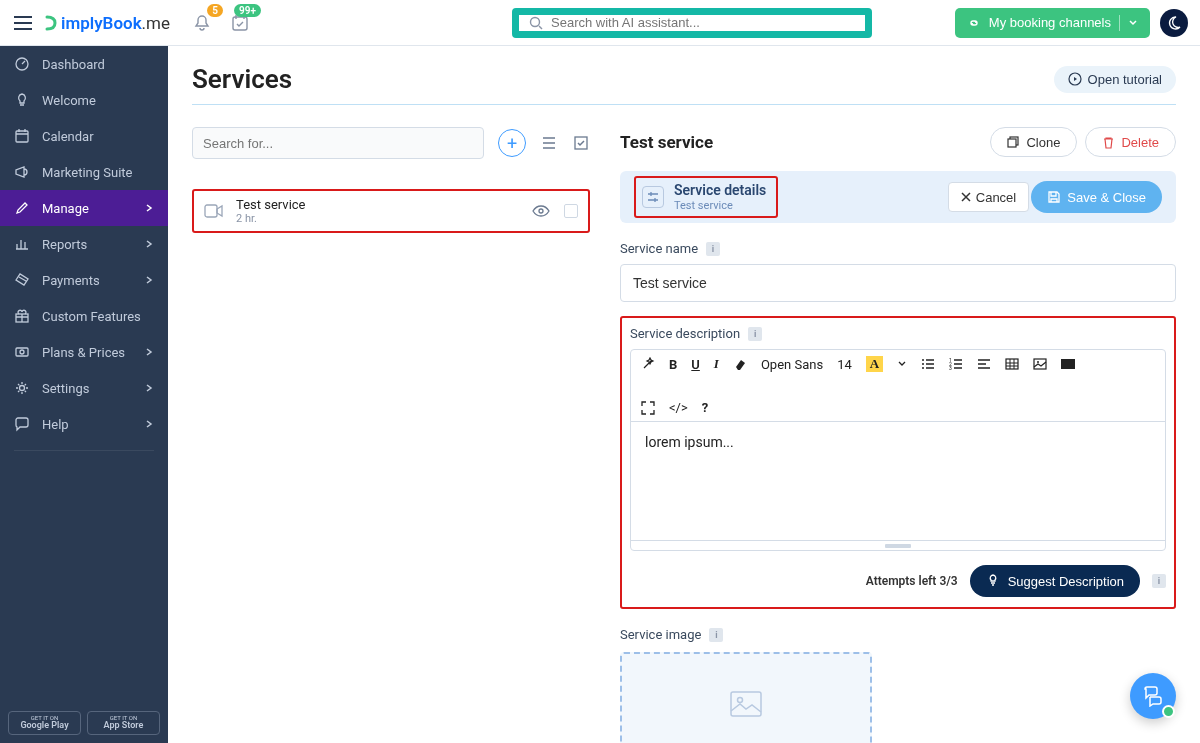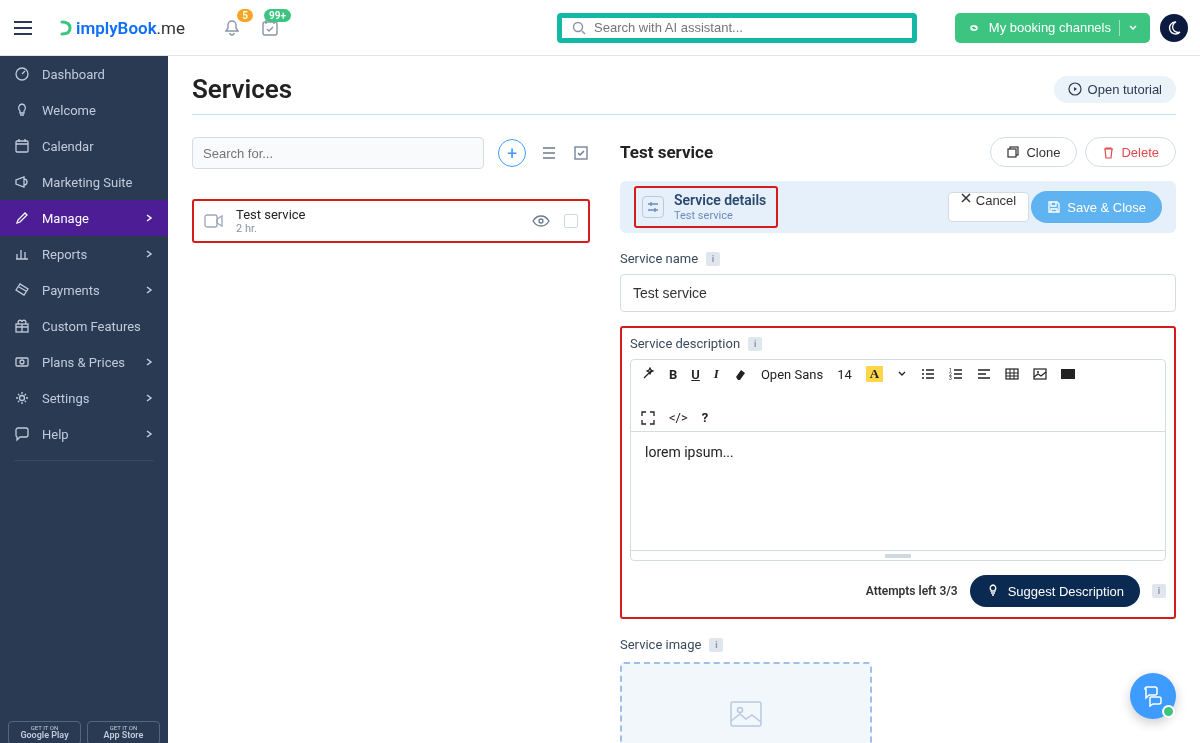--- a/index.html
+++ b/index.html
@@ -1,29 +1,29 @@
 <!DOCTYPE html>
 <html><head>
 <meta charset="utf-8">
 <style>
 * { box-sizing: border-box; margin: 0; padding: 0; }
 body { font-family: -apple-system, BlinkMacSystemFont, "Segoe UI", Roboto, sans-serif; font-size: 13px; color: #333; background: #fff; width: 1200px; height: 743px; overflow: hidden; }
 svg { display: block; }
 
 
-.topbar { height: 56px; display: flex; align-items: center; border-bottom: 1px solid #e0e6ed; padding: 8px 12px; gap: 24px; }
+.topbar { height: 46px; display: flex; align-items: center; border-bottom: 1px solid #e0e6ed; padding: 8px 12px; gap: 9px; }
 .hamburger { width: 22px; height: 22px; display: flex; align-items: center; justify-content: center; cursor: pointer; }
 .logo { height: 20px; display: flex; align-items: center; font-weight: 600; font-size: 17px; color: #0d6efd; }
 .logo .dot { color: #333; font-weight: 400; }
 .topbar-icons { display: flex; align-items: center; gap: 12px; margin-left: 10px; }
 .icon-wrap { position: relative; width: 26px; height: 26px; display: flex; align-items: center; justify-content: center; cursor: pointer; }
 .badge { position: absolute; top: -6px; right: -8px; border-radius: 9px; font-size: 10px; color: #fff; padding: 1px 5px; font-weight: 600; }
 .badge.orange { background: #f5a623; }
 .badge.green { background: #3cc480; }
-.search-bar { margin-left: 250px; width: 360px; height: 30px; border: 5px solid #14b8a6; border-radius: 4px; display: flex; align-items: center; padding: 0 10px; color: #8a94a6; gap: 8px; }
+.search-bar { margin-left: 250px; width: 360px; height: 30px; border: 7px solid #14b8a6; border-radius: 4px; display: flex; align-items: center; padding: 0 10px; color: #8a94a6; gap: 8px; }
 .search-bar input { border: none; outline: none; flex: 1; font-size: 13px; color: #333; }
 .topbar-right { margin-left: auto; display: flex; align-items: center; gap: 10px; }
 .channels-btn { background: #3cc480; color: #fff; border: none; border-radius: 5px; height: 30px; padding: 0 12px; display: flex; align-items: center; gap: 8px; cursor: pointer; font-size: 13px; }
 .channels-btn .divider { width: 1px; height: 16px; background: rgba(255,255,255,0.5); }
 .theme-toggle { width: 28px; height: 28px; border-radius: 50%; background: #0a1b3f; display: flex; align-items: center; justify-content: center; cursor: pointer; }
 
 
 .layout { display: flex; height: calc(743px - 46px); }
 .sidebar { width: 168px; background: #2a3a52; color: #c1cbdb; display: flex; flex-direction: column; position: relative; }
 .sidebar-item { display: flex; align-items: center; gap: 12px; padding: 10px 14px; cursor: pointer; font-size: 13px; }
@@ -62,21 +62,21 @@
 .panel-head h2 { font-size: 17px; font-weight: 700; color: #222; }
 .btn-group { display: flex; gap: 8px; }
 .btn-outline { border: 1px solid #d4dce6; background: #fff; border-radius: 18px; height: 30px; padding: 0 16px; display: flex; align-items: center; gap: 6px; cursor: pointer; font-size: 13px; color: #333; }
 .btn-outline.danger { color: #e04a4a; }
 
 .details-row { background: #e6f0fb; border-radius: 6px; height: 52px; display: flex; align-items: center; padding: 0 14px; gap: 2px; }
 .details-box { border: 2px solid #d91a1a; border-radius: 3px; padding: 4px 10px 4px 6px; display: flex; align-items: center; gap: 10px; }
 .details-box .icon-sq { width: 22px; height: 22px; border: 1px solid #b8c9e0; border-radius: 4px; display: flex; align-items: center; justify-content: center; color: #6b8bb8; }
 .details-box .title { font-size: 14px; font-weight: 600; color: #2a4770; line-height: 1.2; }
 .details-box .sub { font-size: 11px; color: #6b8bb8; }
-.cancel-btn { margin-left: auto; background: #fff; border: 1px solid #d4dce6; border-radius: 4px; height: 30px; padding: 0 12px; display: flex; align-items: flex-start; gap: 5px; cursor: pointer; font-size: 13px; color: #333; }
+.cancel-btn { margin-left: auto; background: #fff; border: 1px solid #d4dce6; border-radius: 4px; height: 30px; padding: 0 12px; display: flex; align-items: center; gap: 5px; cursor: pointer; font-size: 13px; color: #333; }
 .save-btn { background: #5fb3f0; color: #fff; border: none; border-radius: 18px; height: 32px; padding: 0 16px; display: flex; align-items: center; gap: 6px; cursor: pointer; font-size: 13px; font-weight: 500; }
 
 .field-label { font-size: 13px; color: #3a4a5e; margin: 18px 0 8px 0; display: flex; align-items: center; gap: 8px; }
 .info-icon { width: 14px; height: 14px; background: #e0e6ed; border-radius: 2px; display: inline-flex; align-items: center; justify-content: center; font-size: 9px; color: #8a94a6; font-weight: bold; }
 .text-input { width: 100%; height: 38px; border: 1px solid #d4dce6; border-radius: 4px; padding: 0 12px; font-size: 14px; color: #333; outline: none; }
 
 .desc-highlight { border: 2px solid #d91a1a; border-radius: 3px; padding: 8px 8px 10px 8px; margin-top: 14px; }
 .editor { border: 1px solid #d4dce6; border-radius: 4px; margin-top: 8px; }
 .editor-toolbar { border-bottom: 1px solid #d4dce6; padding: 6px 10px; display: flex; flex-wrap: wrap; align-items: center; gap: 14px; font-size: 13px; color: #222; }
 .editor-toolbar .tb-item { cursor: pointer; display: flex; align-items: center; }

